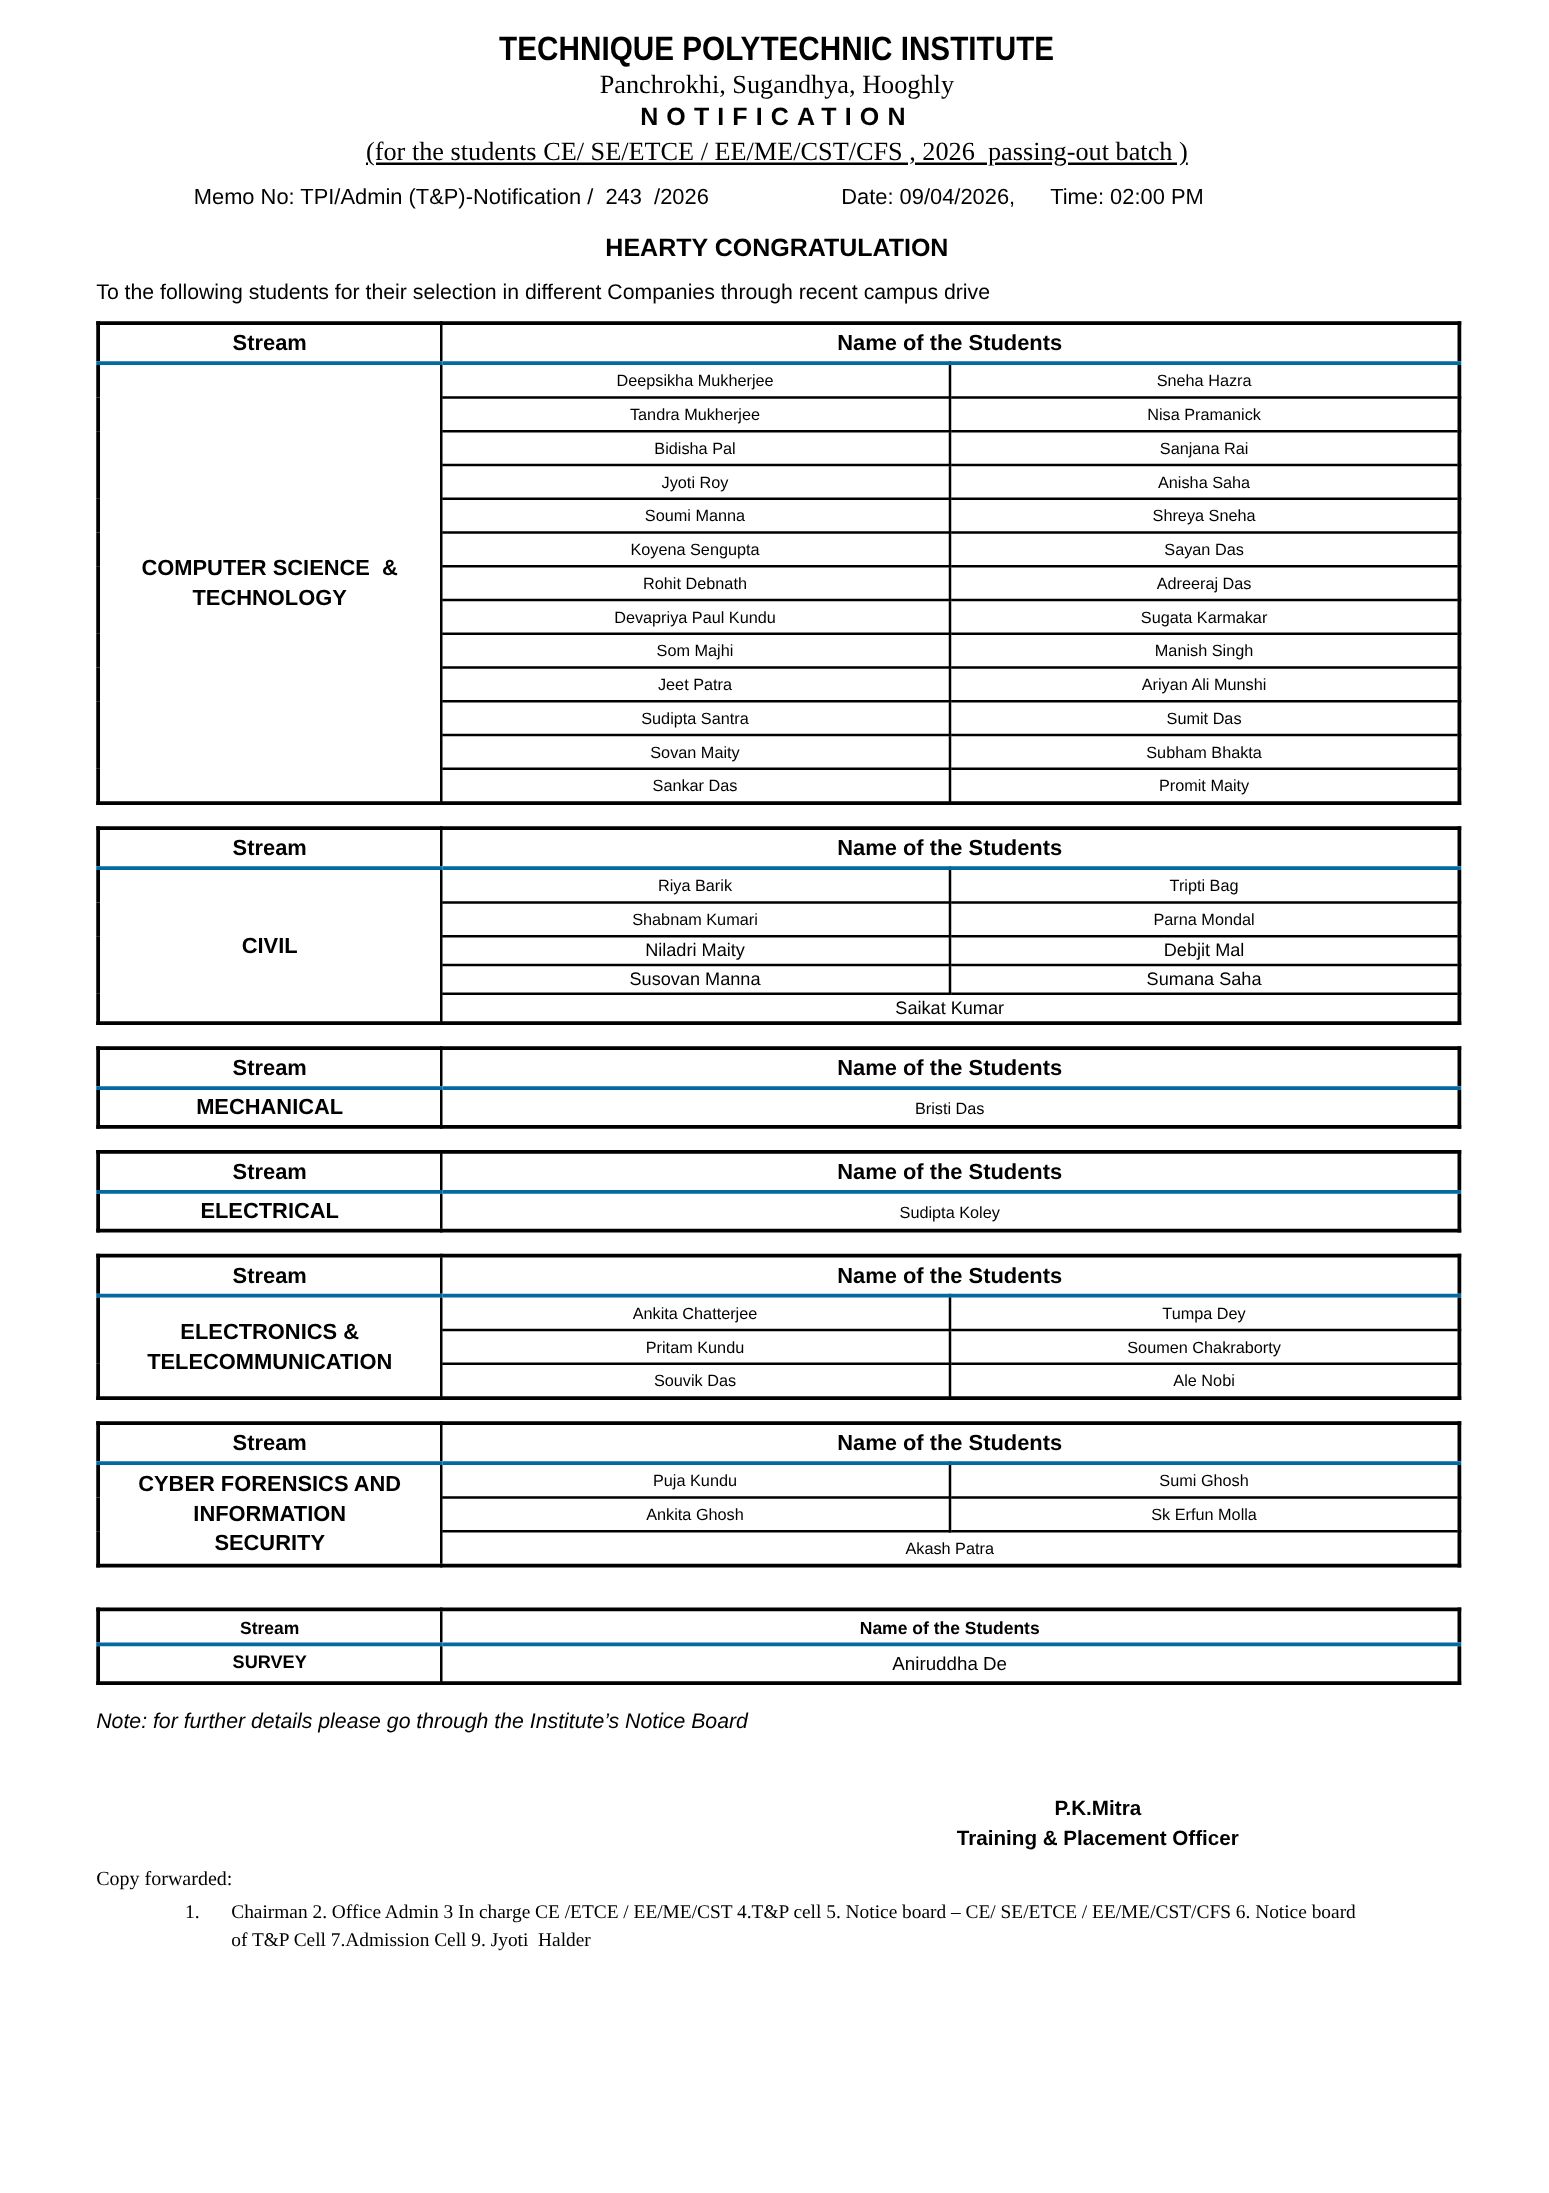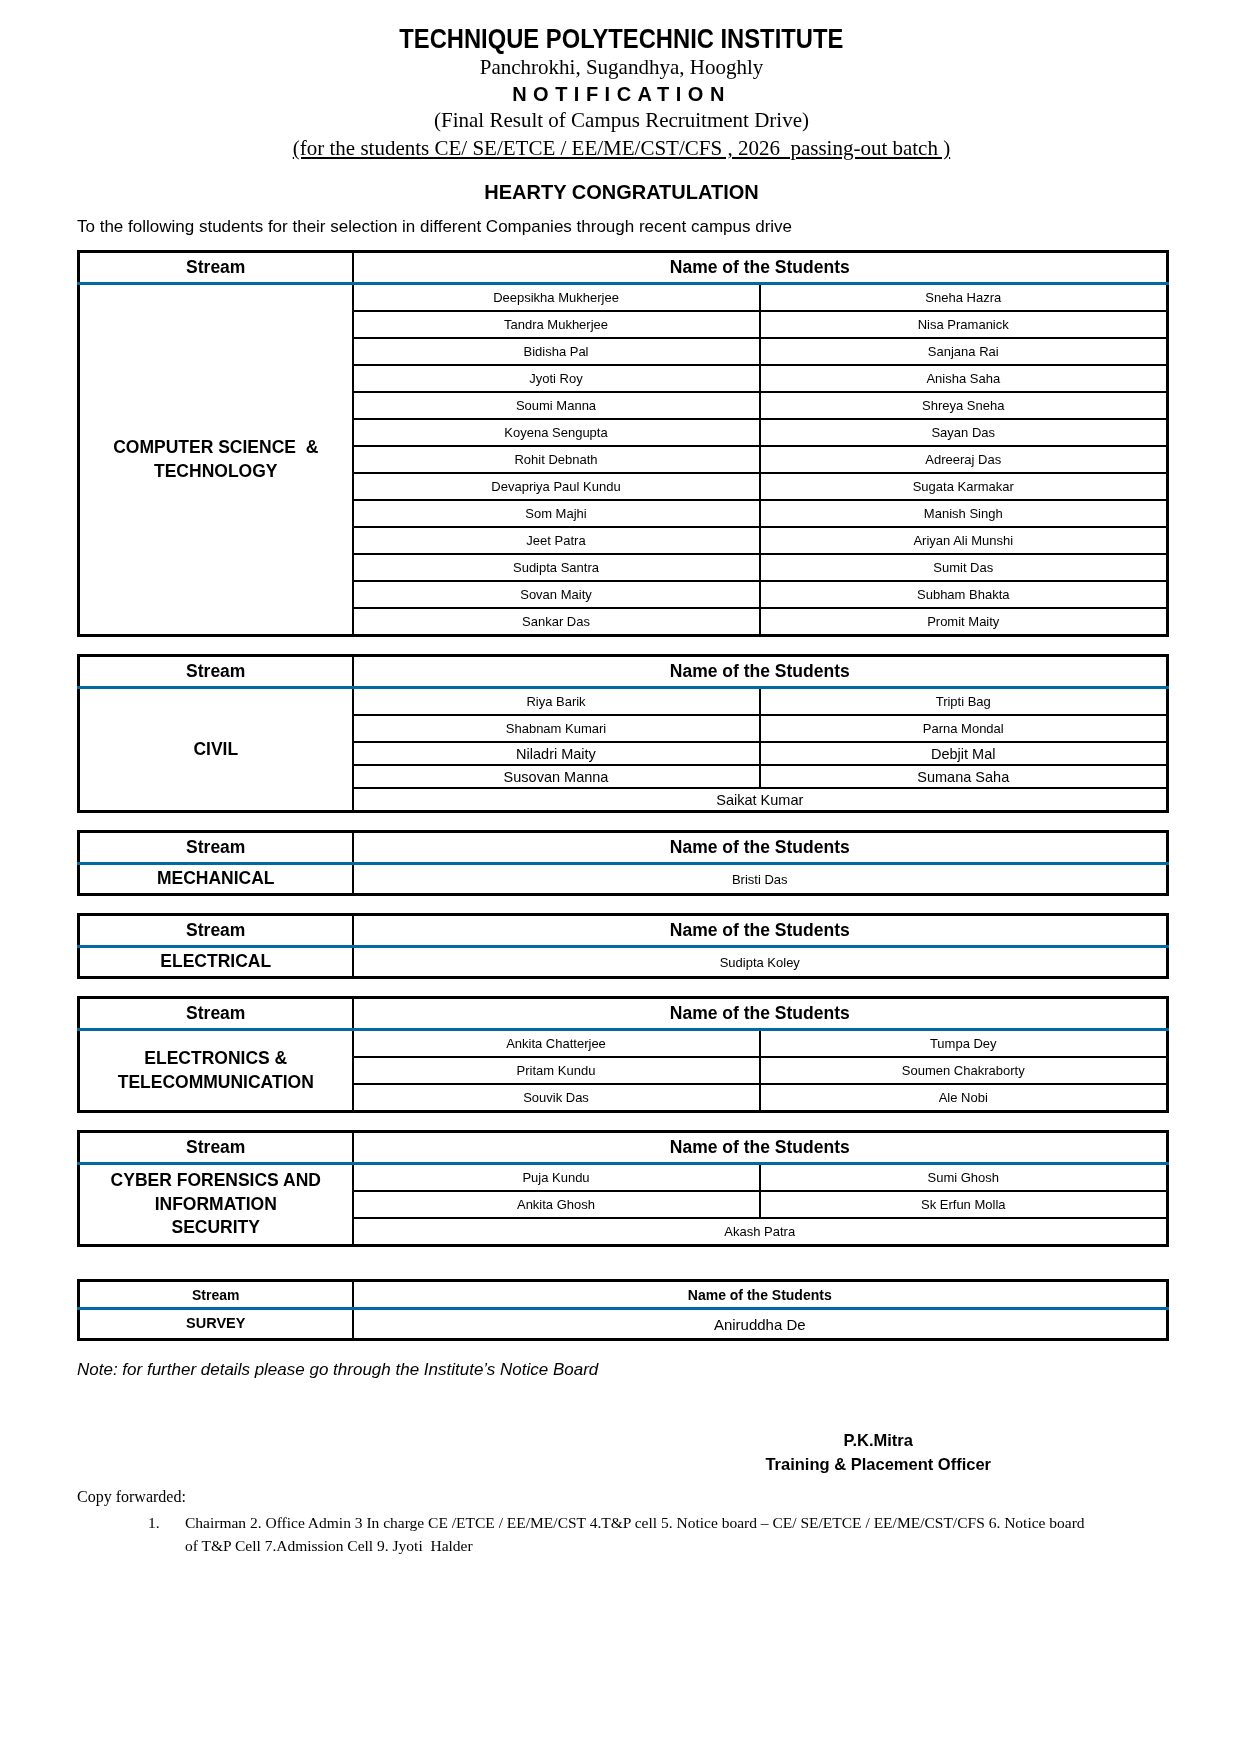--- a/index.html
+++ b/index.html
@@ -50,25 +50,31 @@
 </style>
 </head>
 <body>
 
 <div class="page">
   <div class="center">
     <span class="title">TECHNIQUE POLYTECHNIC INSTITUTE</span>
   </div>
   <div class="center address serif">Panchrokhi, Sugandhya, Hooghly</div>
   <div class="center notif">NOTIFICATION</div>
-  <div class="center sub1 serif">(Final Result of Campus Recruitment Drive)</div>
   <div class="center sub2 serif">
     <span class="u pre">(for the students CE/ SE/ETCE / EE/ME/CST/CFS , 2026  passing-out batch )</span>
   </div>
 
+  <div class="memo-row">
+    <span class="pre">Memo No: TPI/Admin (T&amp;P)-Notification /  243  /2026</span>
+    <span class="date-time">
+      <span>Date: 09/04/2026,</span>
+      <span>Time: 02:00 PM</span>
+    </span>
+  </div>
 
   <div class="center hearty">HEARTY CONGRATULATION</div>
   <div class="intro">To the following students for their selection in different Companies through recent campus drive</div>
 
   <div class="tables">
       <table class="stream-table">
         <colgroup>
           <col style="width: 274px;">
           <col style="width: 407px;">
           <col style="width: 408px;">

